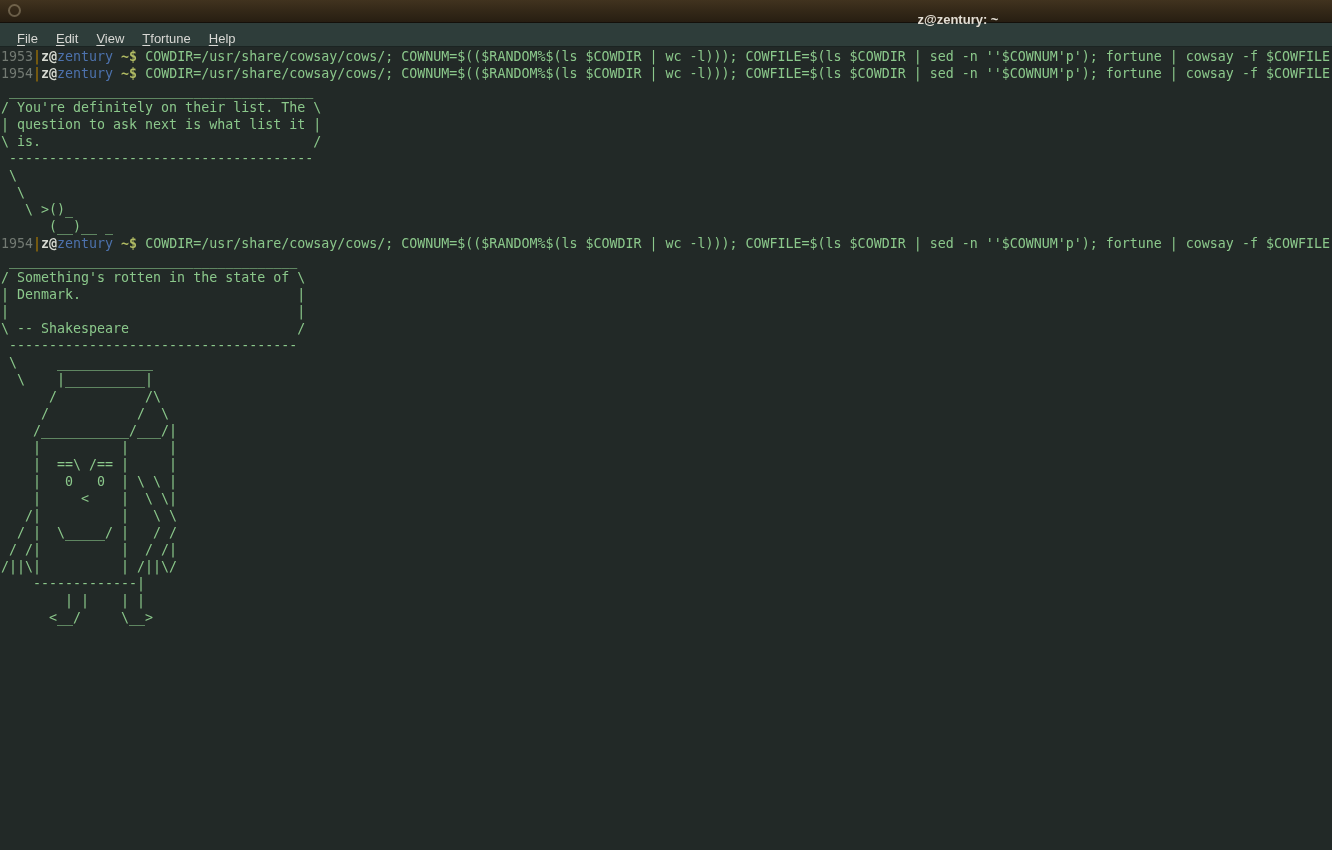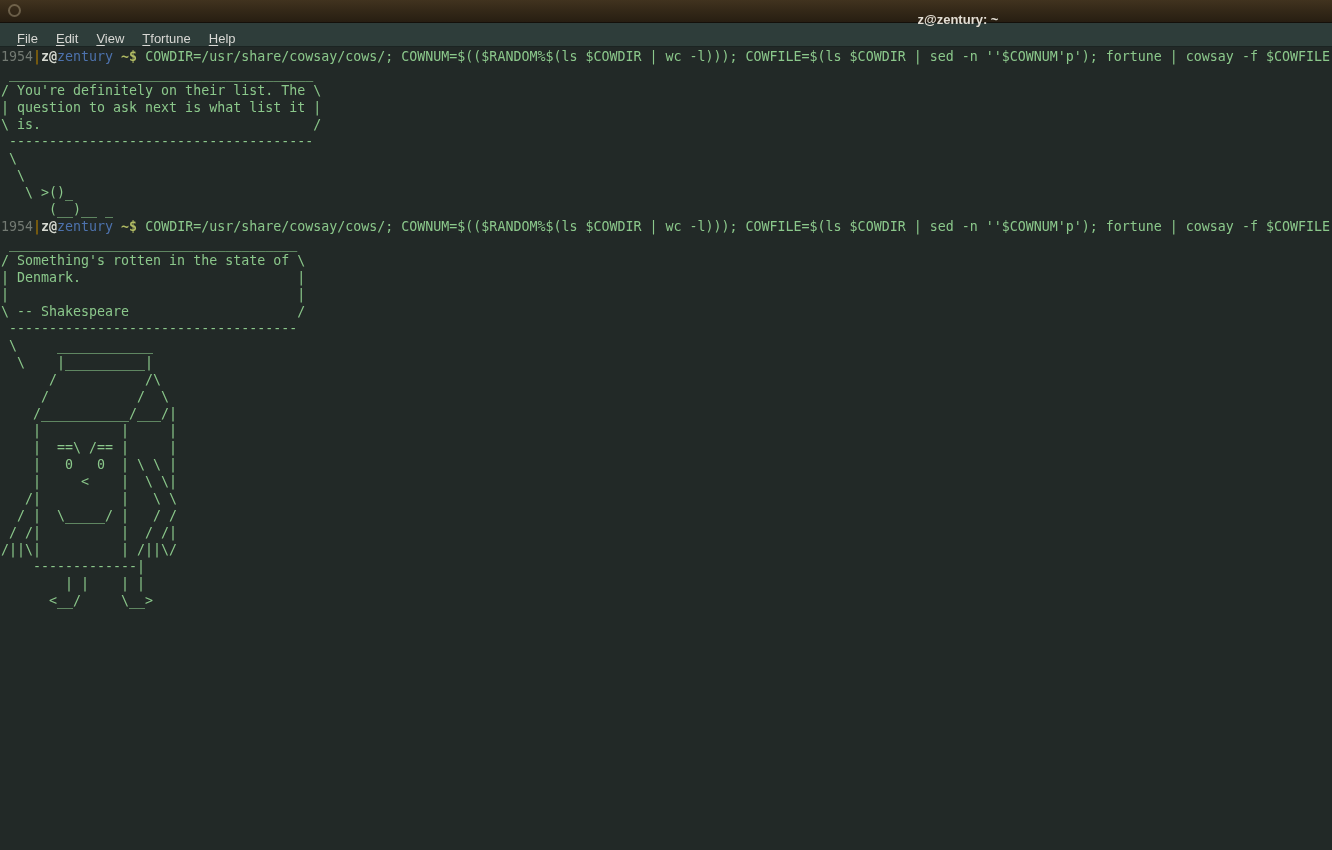--- a/index.html
+++ b/index.html
@@ -68,20 +68,21 @@
 <div class="menubar">
   <span class="menu-item"><span class="mn">F</span><span>ile</span></span>
   <span class="menu-item"><span class="mn">E</span><span>dit</span></span>
   <span class="menu-item"><span class="mn">V</span><span>iew</span></span>
   <span class="menu-item"><span class="mn">T</span><span>fortune</span></span>
   <span class="menu-item"><span class="mn">H</span><span>elp</span></span>
 </div>
 
 <div class="terminal">
 
+  <div class="line"><span class="c-num">1953</span><span class="c-pipe">|</span><span class="c-user">z@</span><span class="c-host">zentury</span><span class="c-sigil"> ~$ </span><span class="c-cmd">COWDIR=/usr/share/cowsay/cows/; COWNUM=$(($RANDOM%$(ls $COWDIR | wc -l))); COWFILE=$(ls $COWDIR | sed -n ''$COWNUM'p'); fortune | cowsay -f $COWFILE</span></div>
 
 
   <div class="line"><span class="c-num">1954</span><span class="c-pipe">|</span><span class="c-user">z@</span><span class="c-host">zentury</span><span class="c-sigil"> ~$ </span><span class="c-cmd">COWDIR=/usr/share/cowsay/cows/; COWNUM=$(($RANDOM%$(ls $COWDIR | wc -l))); COWFILE=$(ls $COWDIR | sed -n ''$COWNUM'p'); fortune | cowsay -f $COWFILE</span></div>
 
   <pre> ______________________________________
 / You're definitely on their list. The \
 | question to ask next is what list it |
 \ is.                                  /
  --------------------------------------
  \

